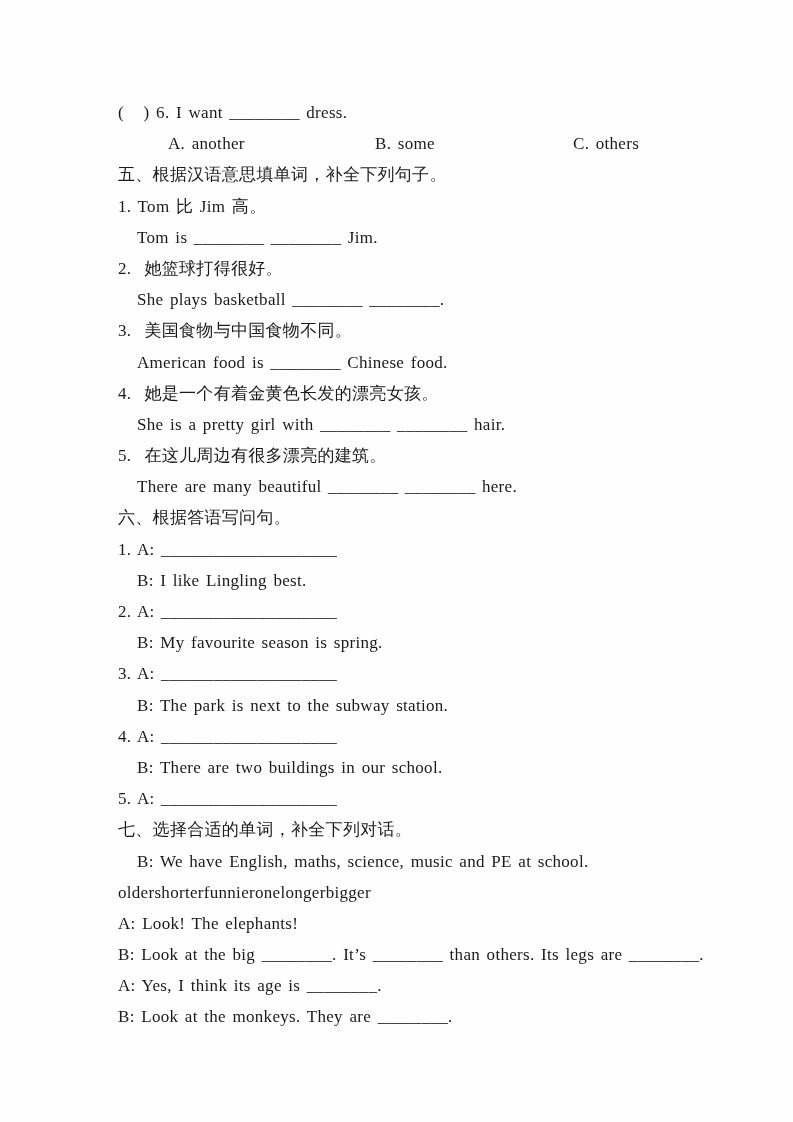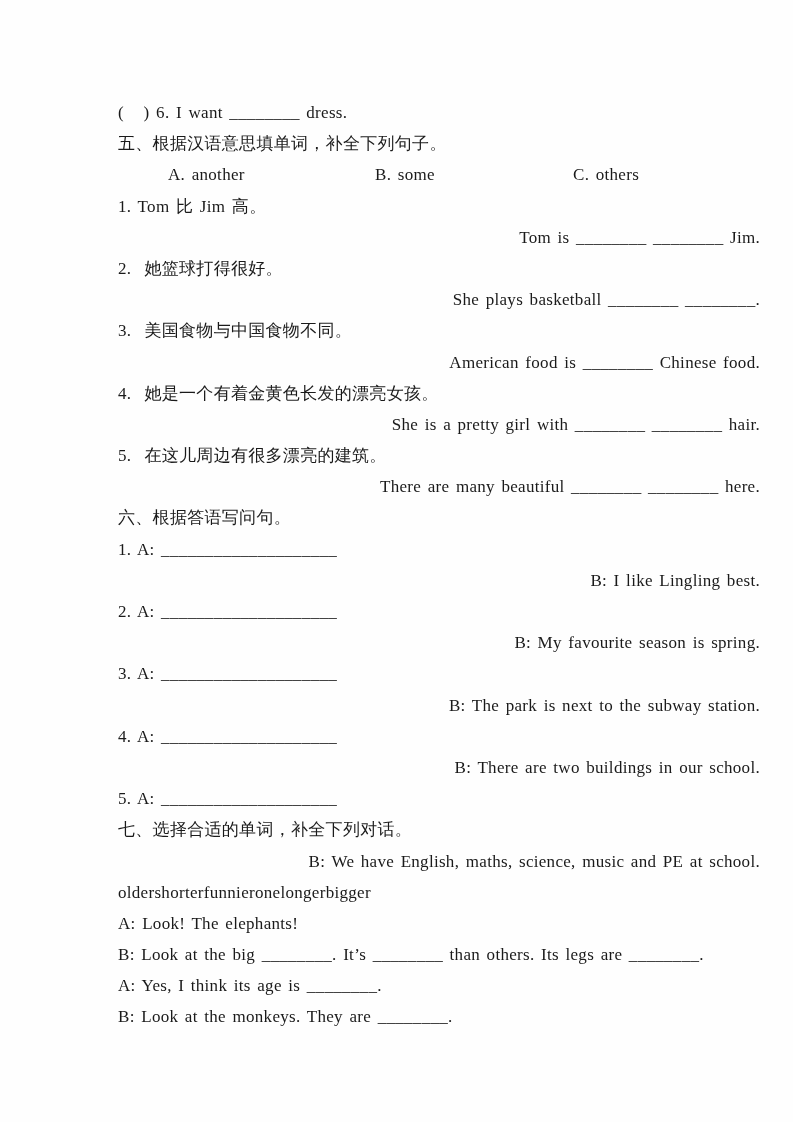--- a/index.html
+++ b/index.html
@@ -6,57 +6,57 @@
     margin: 0;
     padding: 0;
     background: #ffffff;
   }
   .sheet {
     position: relative;
     box-sizing: border-box;
     width: 793px;
     height: 1122px;
     background: #fefefe;
-    padding: 97px 33px 0 118px;
+    padding: 97px 14px 0 118px;
     font-family: "Liberation Serif", serif;
     font-size: 17px;
     color: #1a1a1a;
     letter-spacing: 0.3px;
     word-spacing: 2px;
     overflow: hidden;
   }
   .ln {
     height: 31.2px;
     line-height: 31.2px;
     white-space: pre;
   }
   
-  .ind { padding-left: 19px; text-align: right; }
+  .ind { padding-left: 19px; }
   
   .opts { position: relative; }
   .opt  { position: absolute; top: 0; }
   .opt-a { left: 50px; }
   .opt-b { left: 257px; }
   .opt-c { left: 455px; }
   
   .bank { display: flex; }
 </style>
 </head>
 <body>
 
 <div class="sheet">
 
   <div class="ln">(   ) 6. I want ________ dress.</div>
-  <div class="ln">五、根据汉语意思填单词，补全下列句子。</div>
-
   <div class="ln opts">
     <span class="opt opt-a">A. another</span>
     <span class="opt opt-b">B. some</span>
     <span class="opt opt-c">C. others</span>
   </div>
+
+  <div class="ln">五、根据汉语意思填单词，补全下列句子。</div>
 
   <div class="ln">1. Tom 比 Jim 高。</div>
   <div class="ln ind">Tom is ________ ________ Jim.</div>
   <div class="ln">2.  她篮球打得很好。</div>
   <div class="ln ind">She plays basketball ________ ________.</div>
   <div class="ln">3.  美国食物与中国食物不同。</div>
   <div class="ln ind">American food is ________ Chinese food.</div>
   <div class="ln">4.  她是一个有着金黄色长发的漂亮女孩。</div>
   <div class="ln ind">She is a pretty girl with ________ ________ hair.</div>
   <div class="ln">5.  在这儿周边有很多漂亮的建筑。</div>

